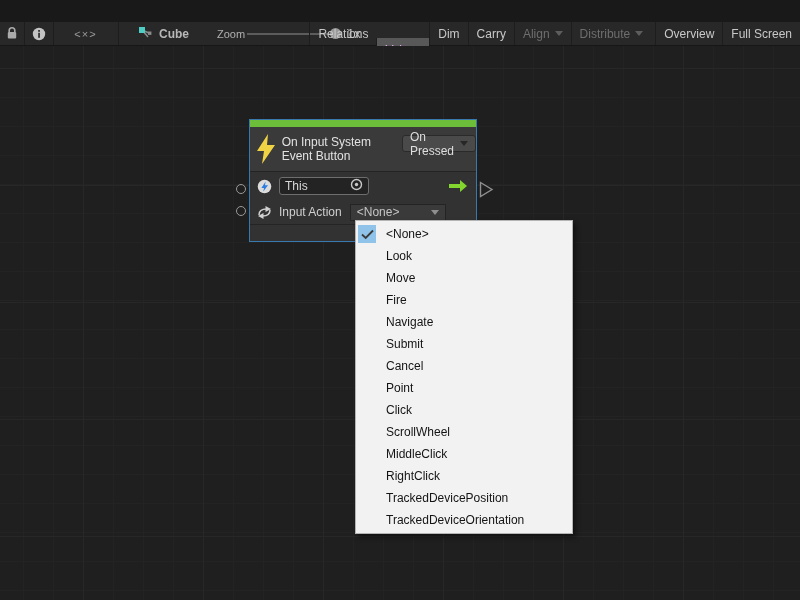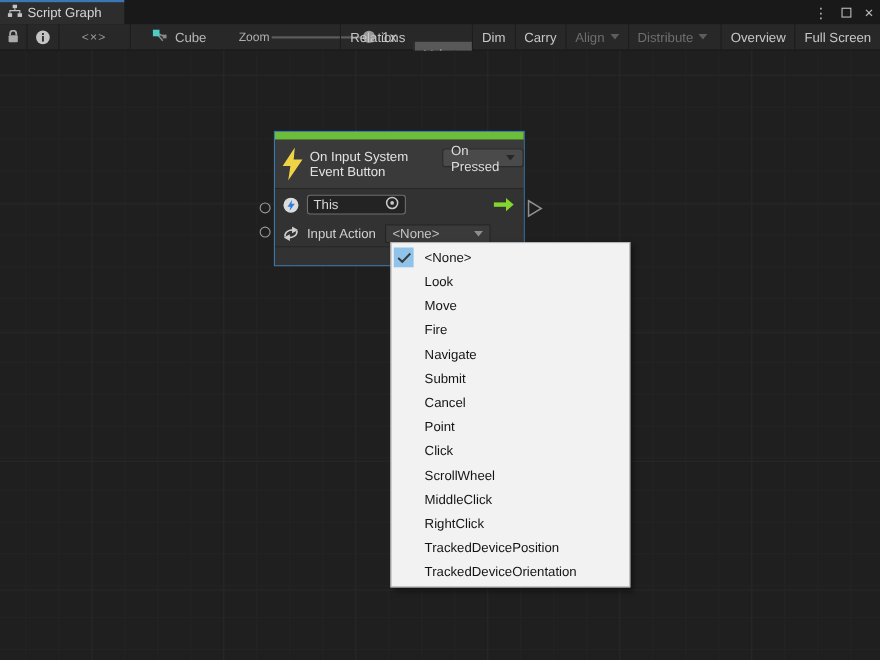--- a/index.html
+++ b/index.html
@@ -17,21 +17,21 @@
   .kebab { color:#bdbdbd; font-size:13px; line-height:1; letter-spacing:0; }
   .maxbox { width:9px; height:9px; border:1px solid #bdbdbd; }
   .closex { color:#bdbdbd; font-size:14px; line-height:1; }
 
   
   .toolbar { position:absolute; left:0; top:22px; width:800px; height:24px; background:#282828;
              border-bottom:1px solid #161616; }
   .tsep { position:absolute; top:0; width:1px; height:23px; background:#1d1d1d; }
   .tool-icon { position:absolute; top:0; height:23px; display:flex; align-items:center; justify-content:center; }
   .code-glyph { color:#9a9a9a; font-size:11px; letter-spacing:1px; }
-  .cube-chip { position:absolute; left:138px; top:0; height:23px; display:flex; align-items:center; gap:6px; color:#b8b8b8; }
+  .cube-chip { position:absolute; left:138px; top:0; height:23px; display:flex; align-items:center; gap:6px; color:#b8b8b8;font-weight:bold; }
   .zoom-label { position:absolute; left:217px; top:0; height:23px; display:flex; align-items:center; color:#b0b0b0; font-size:11px; }
   .zoom-track { position:absolute; left:247px; top:11px; width:90px; height:2px; background:#5c5c5c; }
   .zoom-handle { position:absolute; left:330px; top:6px; width:11px; height:11px; border-radius:50%; background:#9a9a9a; }
   .zoom-value { position:absolute; left:347px; top:0; height:23px; display:flex; align-items:center; color:#bdbdbd; font-size:13px; }
   .tb-buttons { position:absolute; right:0; top:0; height:23px; display:flex; }
   .tb-btn { height:23px; display:flex; align-items:center; padding:0 8px; gap:5px;
             color:#c8c8c8; border-left:1px solid #1d1d1d; white-space:nowrap; cursor:default; }
   .tb-btn.active { background:#585858; color:#f0abfc;margin-top:16px; }
   .tb-btn.disabled { color:#6e6e6e; }
   .tb-btn.gap { margin-left:4px; }
@@ -83,39 +83,20 @@
           border:1px solid #b4b4b4; box-shadow:3px 3px 5px rgba(0,0,0,0.45); padding:2px 0; }
   .menu-item { height:22px; display:flex; align-items:center; color:#141414; font-size:12px; cursor:default; }
   .check-cell { width:18px; height:18px; margin-left:2px; margin-right:10px; display:flex; align-items:center; justify-content:center; }
   .check-cell.checked { background:#8fc3ea; }
 </style>
 </head>
 <body>
 
 <div id="window">
 
-  <div class="topbar">
-    <div class="tab">
-      <span>
-        <svg width="13" height="12" viewBox="0 0 13 12">
-          <rect x="4.5" y="0" width="4" height="3.4" fill="#c2c2c2"></rect>
-          <rect x="0" y="8" width="4" height="3.4" fill="#c2c2c2"></rect>
-          <rect x="9" y="8" width="4" height="3.4" fill="#c2c2c2"></rect>
-          <path d="M6.5 3.4 v2.3 M2 8 v-2.3 h9 v2.3" stroke="#c2c2c2" stroke-width="1" fill="none"></path>
-        </svg>
-      </span>
-      <span class="tab-title">Script Graph</span>
-    </div>
-    <div class="tab-accent"></div>
-    <div class="win-controls">
-      <span class="kebab">⋮</span>
-      <span class="maxbox"></span>
-      <span class="closex">×</span>
-    </div>
-  </div>
 
   <div class="toolbar">
     <div class="tool-icon" style="left:0;width:24px;">
       <svg width="12" height="13" viewBox="0 0 12 13">
         <path d="M3.2 5 V3.6 a2.8 2.8 0 0 1 5.6 0 V5" fill="none" stroke="#ababab" stroke-width="1.6"></path>
         <rect x="1.8" y="5" width="8.4" height="6.4" rx="1" fill="#ababab"></rect>
       </svg>
     </div>
     <div class="tsep" style="left:24px;"></div>
     <div class="tool-icon" style="left:24px;width:29px;">

